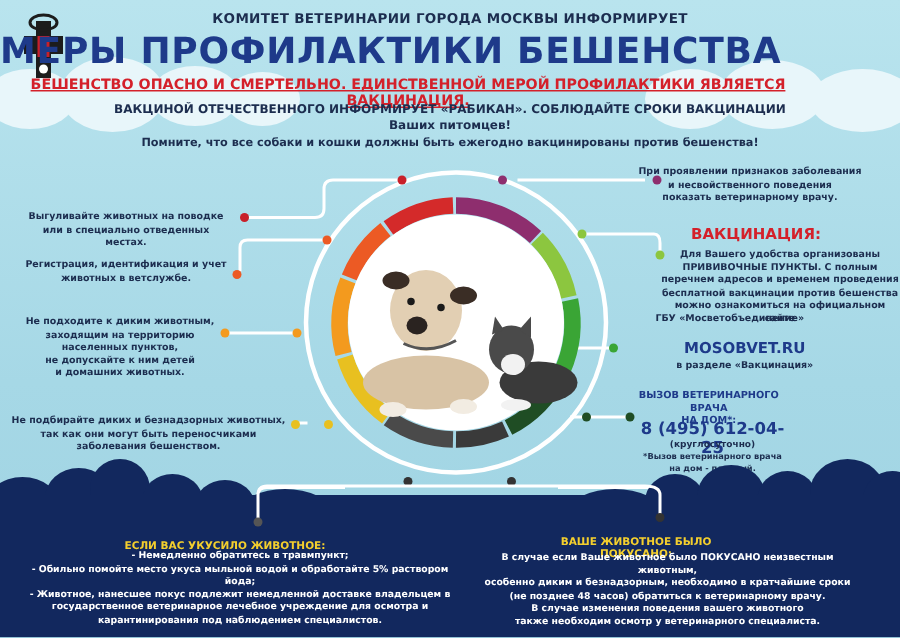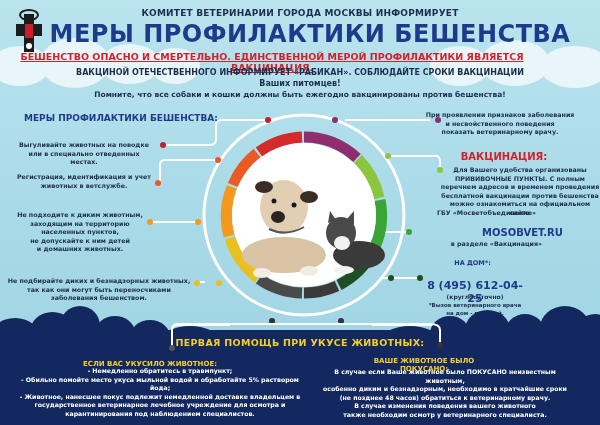--- a/index.html
+++ b/index.html
@@ -12,21 +12,21 @@
   }
   .poster { position: absolute; left: 0; top: 0; width: 600px; height: 425px; overflow: hidden; background: linear-gradient(#b9e4ee, #a6d8e6 60%, #9fd3e2); }
 
   
   .cloud-top { position: absolute; top: 28px; left: 0; width: 600px; height: 50px; }
   .cloud-top span { position: absolute; background: #e8f6fa; border-radius: 50%; }
 
   .logo { position: absolute; left: 14px; top: 6px; width: 30px; height: 50px; }
 
   .kom { position: absolute; top: 8px; left: 0; width: 600px; text-align: center; font-weight: bold; font-size: 9px; color: #1c2d4f; letter-spacing: 0.2px; }
-  .title { position: absolute; top: 20px; left: 0; width: 548px; text-align: center; font-weight: bold; font-size: 24px; color: #1e3a8a; letter-spacing: 0.5px; margin-left: 36px; }
+  .title { position: absolute; top: 20px; left: 0; width: 548px; text-align: left; font-weight: bold; font-size: 24px; color: #1e3a8a; letter-spacing: 0.5px; }
   .subtitle { position: absolute; top: 51px; left: 0; width: 544px; text-align: center; font-weight: bold; font-size: 9.5px; color: #d4202a; text-decoration: underline; }
   .intro { position: absolute; top: 67px; left: 60px; width: 480px; text-align: center; font-weight: bold; font-size: 8px; color: #1c2d4f; line-height: 11px; }
   .intro .l3 { font-size: 7.5px; }
 
   .left-head { position: absolute; top: 113px; left: 24px; font-weight: bold; font-size: 9px; color: #1e3a8a; }
   .ltext { position: absolute; font-size: 6.3px; font-weight: bold; color: #1c2d4f; text-align: center; line-height: 8.6px; }
   .rtext { position: absolute; font-size: 6.3px; font-weight: bold; color: #1c2d4f; text-align: center; line-height: 8.6px; }
   .vac-head { position: absolute; top: 151px; left: 404px; width: 200px; text-align: center; font-weight: bold; font-size: 10px; color: #d4202a; }
   .mosob { position: absolute; top: 227px; left: 400px; width: 133px; text-align: center; font-weight: bold; font-size: 10px; color: #1e3a8a; }
   .razdel { position: absolute; top: 240px; left: 400px; width: 133px; text-align: center; font-size: 6.3px; font-weight: bold; }
@@ -149,21 +149,20 @@
         <ellipse cx="145" cy="130" rx="26" ry="14" fill="#3a3a3a"></ellipse>
         <ellipse cx="127" cy="108" rx="15" ry="16" fill="#4a4a4a"></ellipse>
         <path d="M114 98 L116 86 L122 95 Z" fill="#4a4a4a"></path>
         <path d="M132 95 L140 86 L140 100 Z" fill="#4a4a4a"></path>
         <ellipse cx="128" cy="118" rx="8" ry="7" fill="#f2f2f2"></ellipse>
         <ellipse cx="130" cy="145" rx="10" ry="4" fill="#f2f2f2"></ellipse>
       </g>
     </svg>
   </div>
 
-  <div class="left-head">МЕРЫ ПРОФИЛАКТИКИ БЕШЕНСТВА:</div>
   <div class="ltext" style="top:141px;left:14px;width:140px;">
     <div>Выгуливайте животных на поводке</div>
     <div>или в специально отведенных местах.</div>
   </div>
   <div class="ltext" style="top:173px;left:14px;width:140px;">
     <div>Регистрация, идентификация и учет</div>
     <div>животных в ветслужбе.</div>
   </div>
   <div class="ltext" style="top:211px;left:10px;width:140px;">
     <div>Не подходите  к  диким животным,</div>
@@ -185,24 +184,25 @@
   </div>
   <div class="vac-head">ВАКЦИНАЦИЯ:</div>
   <div class="rtext" style="top:166px;left:440px;width:160px;">
     <div>Для Вашего удобства организованы</div>
     <div>ПРИВИВОЧНЫЕ ПУНКТЫ. С полным</div>
     <div>перечнем адресов и временем проведения</div>
     <div>бесплатной вакцинации против бешенства</div>
     <div>можно ознакомиться на официальном сайте</div>
   </div>
   <div class="rtext" style="top:209px;left:420px;width:133px;">ГБУ «Мосветобъединение»</div>
-  <div class="mosob" style="left:456px;">MOSOBVET.RU</div>
+  <div class="mosob" style="left:430px;">MOSOBVET.RU</div>
   <div class="razdel" style="left:430px;">в разделе «Вакцинация»</div>
 
   <div class="call-head">
+    <div>ВЫЗОВ ВЕТЕРИНАРНОГО ВРАЧА</div>
     <div>НА ДОМ*:</div>
   </div>
   <div class="phone">8 (495) 612-04-25</div>
   <div class="round">(круглосуточно)</div>
   <div class="note">
     <div>*Вызов ветеринарного врача</div>
     <div>на дом - платный.</div>
   </div>
 
   <div class="cloud-bot">
@@ -222,21 +222,20 @@
   <div class="bottom"></div>
 
   <svg class="lines" viewBox="0 0 600 425">
     <g fill="none" stroke="#ffffff" stroke-width="2">
       <path d="M172 348 V330 Q172 324 178 324 H430 Q440 324 440 330 V343"></path>
     </g>
     <circle cx="172" cy="348" r="3" fill="#555"></circle>
     <circle cx="440" cy="345" r="3" fill="#333"></circle>
   </svg>
 
-  <div class="fa-head">ПЕРВАЯ ПОМОЩЬ ПРИ УКУСЕ ЖИВОТНЫХ:</div>
 
   <div class="bite-head" style="left:60px;width:180px;">ЕСЛИ ВАС УКУСИЛО ЖИВОТНОЕ:</div>
   <div class="bite-text" style="top:367px;left:10px;width:300px;">
     <div>- Немедленно обратитесь в травмпункт;</div>
     <div>- Обильно помойте место укуса мыльной водой и обработайте 5% раствором йода;</div>
     <div>- Животное, нанесшее покус подлежит немедленной доставке владельцем в</div>
     <div>государственное ветеринарное лечебное учреждение для осмотра и</div>
     <div>карантинирования под наблюдением специалистов.</div>
   </div>
 

